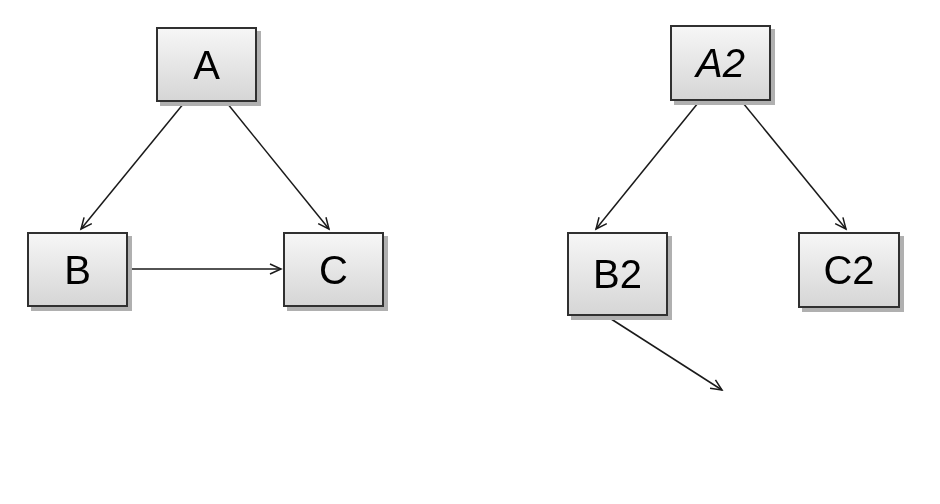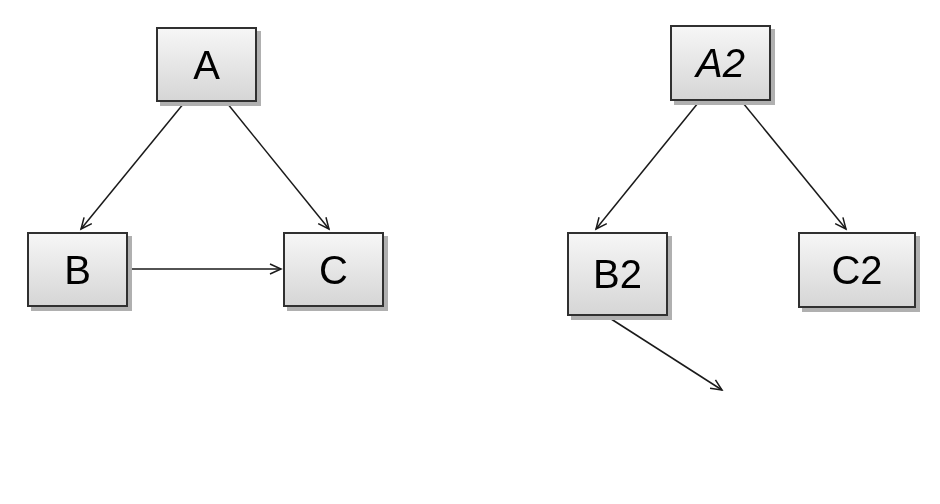--- a/index.html
+++ b/index.html
@@ -71,16 +71,16 @@
     </div>
     <div class="node" style="left: 283px; top: 232px; width: 101px; height: 75px;">
       <span class="node-label">C</span>
     </div>
     <div class="node" style="left: 670px; top: 25px; width: 101px; height: 76px; font-style: italic;">
       <span class="node-label">A2</span>
     </div>
     <div class="node" style="left: 543px; top: 232px; width: 101px; height: 84px; margin-left: 24px;">
       <span class="node-label">B2</span>
     </div>
-    <div class="node" style="left: 798px; top: 232px; width: 118px; height: 76px;">
+    <div class="node" style="left: 798px; top: 232px; width: 102px; height: 76px;">
       <span class="node-label">C2</span>
     </div>
   </div>
 
 </body></html>

